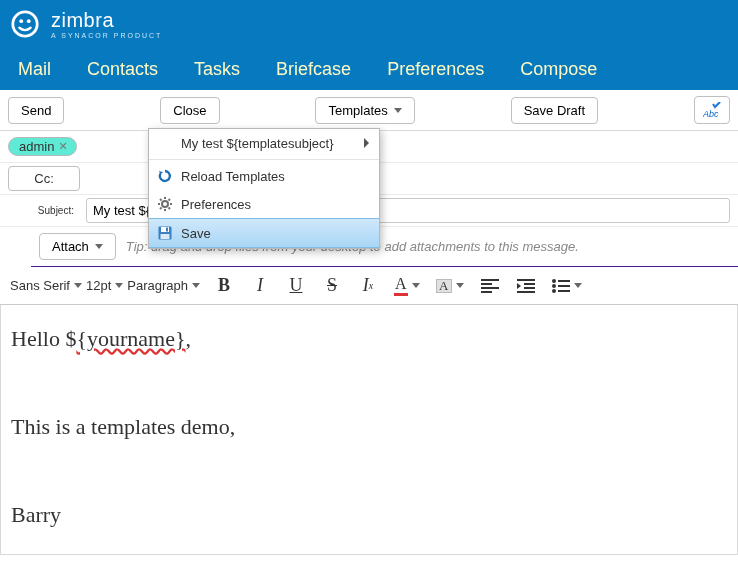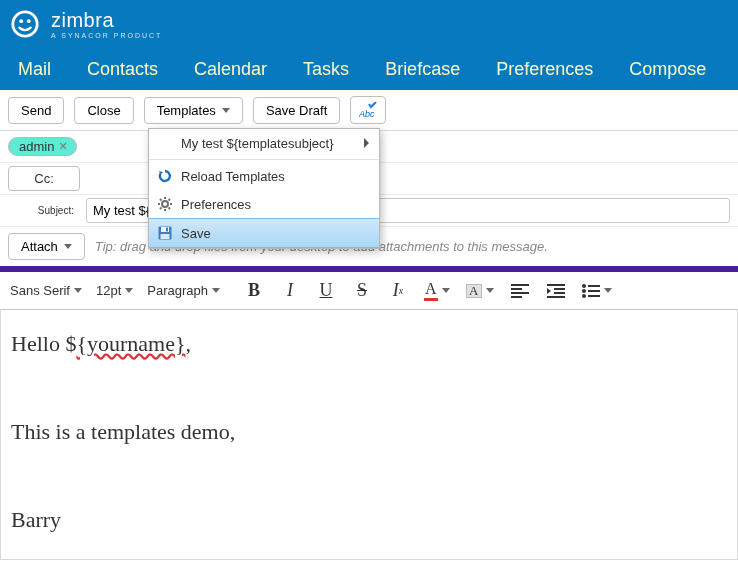--- a/index.html
+++ b/index.html
@@ -42,20 +42,21 @@
     align-items: center;
     cursor: pointer;
   }
   .toolbar {
     display: flex;
     align-items: center;
     padding: 6px 8px;
     gap: 10px;
     border-bottom: 1px solid #d9d9d9;
     position: relative;
+    justify-content: space-between;
   }
   .btn {
     border: 1px solid #bfbfbf;
     background: #fff;
     border-radius: 4px;
     padding: 5px 12px;
     font-size: 13px;
     cursor: pointer;
     display: flex;
     align-items: center;
@@ -111,24 +112,24 @@
     display: inline-flex;
     align-items: center;
     border: 1px solid #b7b7b7;
     border-radius: 10px;
     background: #5eead4;
     padding: 1px 8px 1px 10px;
     font-size: 13px;
     gap:4px;
   }
   .pill .x { color:#777; font-size:11px; cursor:pointer;}
-  .attach-row { display:flex; align-items:center; padding:6px 8px; gap:10px; border-bottom:6px solid #4c1d95;}
+  .attach-row { display:flex; align-items:center; padding:6px 8px; gap:10px; border-bottom:1px solid #4c1d95;margin-left:31px;}
   .attach-tip { color:#888; font-style:italic; font-size:13px;}
   .format-bar {
-    display:flex; align-items:center; gap:14px;
+    display:flex; align-items:center; gap:4px;
     padding: 8px 10px;
     border-bottom: 1px solid #c9c9c9;
     font-size: 13px;
   }
   .fgroup { display:flex; align-items:center; gap:4px; cursor:pointer;}
   .ficons { display:flex; align-items:center; gap:16px; margin-left:10px;}
   .ficon { width:20px; height:20px; display:flex; align-items:center; justify-content:center; font-family: Georgia, serif; font-size:18px; color:#333; cursor:pointer;}
   .ficon.bold{font-weight:bold;}
   .ficon.italic{font-style:italic;}
   .editor {
@@ -194,21 +195,20 @@
     <div class="logo-text">
       <span class="logo-main">zimbra</span>
       <span class="logo-sub">A SYNACOR PRODUCT</span>
     </div>
   </div>
 </div>
 
 <div class="tabs">
   <div class="tab">Mail</div>
   <div class="tab">Contacts</div>
-  <div class="tab">Calendar</div>
   <div class="tab">Tasks</div>
   <div class="tab">Briefcase</div>
   <div class="tab">Preferences</div>
   <div class="tab">Compose</div>
 </div>
 
 <div class="toolbar">
   <button class="btn">Send</button>
   <button class="btn">Close</button>
   <button class="btn">

